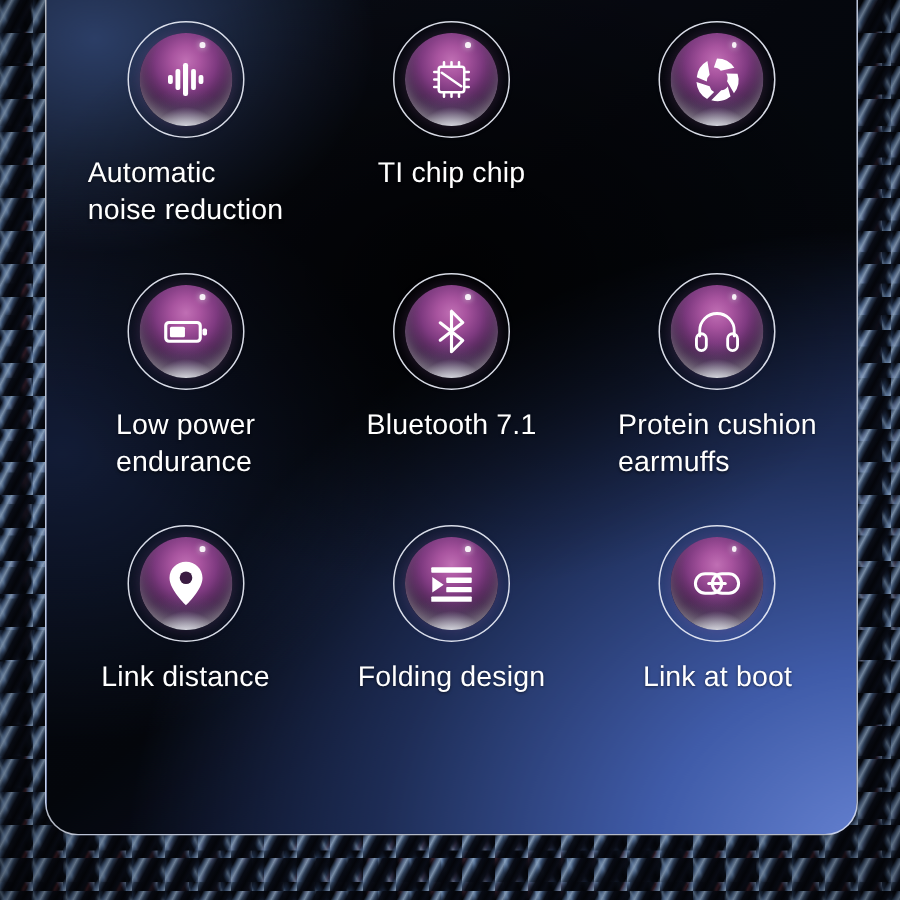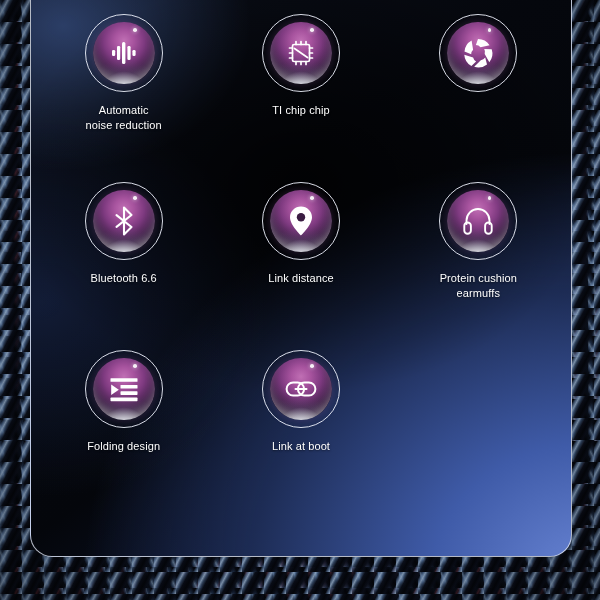--- a/index.html
+++ b/index.html
@@ -126,23 +126,22 @@
   .glyph{
     position:relative; z-index:2;
     width:34px; height:34px;
     display:block;
   }
   .glyph svg{ width:100%; height:100%; display:block; }
 
   .label{
     margin-top:11px;
     color:#ffffff;
-    font-size:11px;
+    font-size:19px;
     line-height:1.32;
-    text-align:center;
     letter-spacing:0.1px;
     font-weight:400;
     text-shadow:0 1px 2px rgba(0,0,0,0.55);
     white-space:pre-line;
   }
 </style>
 </head>
 <body>
 
 <div id="frame">
@@ -200,62 +199,77 @@
                 <path d="M30.7 13.2a14 14 0 0 1-2.4 13.0l-4.6-8.1a6 6 0 0 0-.5-5.1z"></path>
                 <path d="M26.0 28.4a14 14 0 0 1-12.8 2.4l6.6-6.6a6 6 0 0 0 4.4-2.6z"></path>
                 <path d="M10.4 30.0A14 14 0 0 1 3.3 18.7l8.8 2.8a6 6 0 0 0 3.0 3.9z"></path>
                 <path d="M3.5 15.5A14 14 0 0 1 10.6 4.6l1.5 9.2a6 6 0 0 0-1.9 4.5z"></path>
               </svg>
             </span>
           </div>
         </div>
       </div>
 
+      <div class="cell">
+        <div class="badge">
+          <div class="disc">
+            <span class="glyph">
+              <svg viewBox="0 0 34 34" fill="none" stroke="#fff" stroke-width="2.1">
+                <rect x="3.5" y="11" width="23" height="12.5" rx="2.2"></rect>
+                <rect x="6.3" y="13.8" width="10" height="7" rx="1" fill="#fff" stroke="none"></rect>
+                <rect x="28" y="15" width="3" height="4.6" rx="1.1" fill="#fff" stroke="none"></rect>
+              </svg>
+            </span>
+          </div>
+        </div>
+        <div class="label">Low power
+endurance</div>
+      </div>
 
       <div class="cell">
         <div class="badge">
           <div class="disc">
             <span class="glyph">
               <svg viewBox="0 0 34 34" fill="none" stroke="#fff" stroke-width="2.1" stroke-linejoin="round" stroke-linecap="round">
                 <path d="M17 3.5 V30.5 L24.5 23 L9.5 11.2 M9.5 22.8 L24.5 11 L17 3.5"></path>
               </svg>
             </span>
           </div>
         </div>
-        <div class="label">Bluetooth 6.6</div>
-      </div>
-
-      <div class="cell">
-        <div class="badge">
-          <div class="disc">
-            <span class="glyph">
-              <svg viewBox="0 0 34 34">
-                <path d="M17 2.5c-6.1 0-11 4.8-11 10.8 0 7.9 11 18.2 11 18.2s11-10.3 11-18.2c0-6-4.9-10.8-11-10.8z" fill="#fff"></path>
-                <circle cx="17" cy="13.2" r="4.2" fill="#3a1c42"></circle>
-              </svg>
-            </span>
-          </div>
-        </div>
-        <div class="label">Link distance</div>
+        <div class="label">Bluetooth 7.1</div>
       </div>
 
       <div class="cell">
         <div class="badge">
           <div class="disc">
             <span class="glyph">
               <svg viewBox="0 0 34 34" fill="none" stroke="#fff" stroke-width="1.9" stroke-linecap="round">
                 <path d="M5.5 20 V16.5 A11.5 11.5 0 0 1 28.5 16.5 V20"></path>
                 <rect x="3.3" y="18.5" width="6.6" height="11.2" rx="3.3"></rect>
                 <rect x="24.1" y="18.5" width="6.6" height="11.2" rx="3.3"></rect>
               </svg>
             </span>
           </div>
         </div>
         <div class="label">Protein cushion
 earmuffs</div>
+      </div>
+
+      <div class="cell">
+        <div class="badge">
+          <div class="disc">
+            <span class="glyph">
+              <svg viewBox="0 0 34 34">
+                <path d="M17 2.5c-6.1 0-11 4.8-11 10.8 0 7.9 11 18.2 11 18.2s11-10.3 11-18.2c0-6-4.9-10.8-11-10.8z" fill="#fff"></path>
+                <circle cx="17" cy="13.2" r="4.2" fill="#3a1c42"></circle>
+              </svg>
+            </span>
+          </div>
+        </div>
+        <div class="label">Link distance</div>
       </div>
 
       <div class="cell">
         <div class="badge">
           <div class="disc">
             <span class="glyph">
               <svg viewBox="0 0 34 34" fill="#fff">
                 <rect x="3.5" y="6.2" width="27" height="3.6" rx="0.6"></rect>
                 <rect x="13.5" y="13.0" width="17" height="3.6" rx="0.6"></rect>
                 <rect x="13.5" y="19.3" width="17" height="3.6" rx="0.6"></rect>

